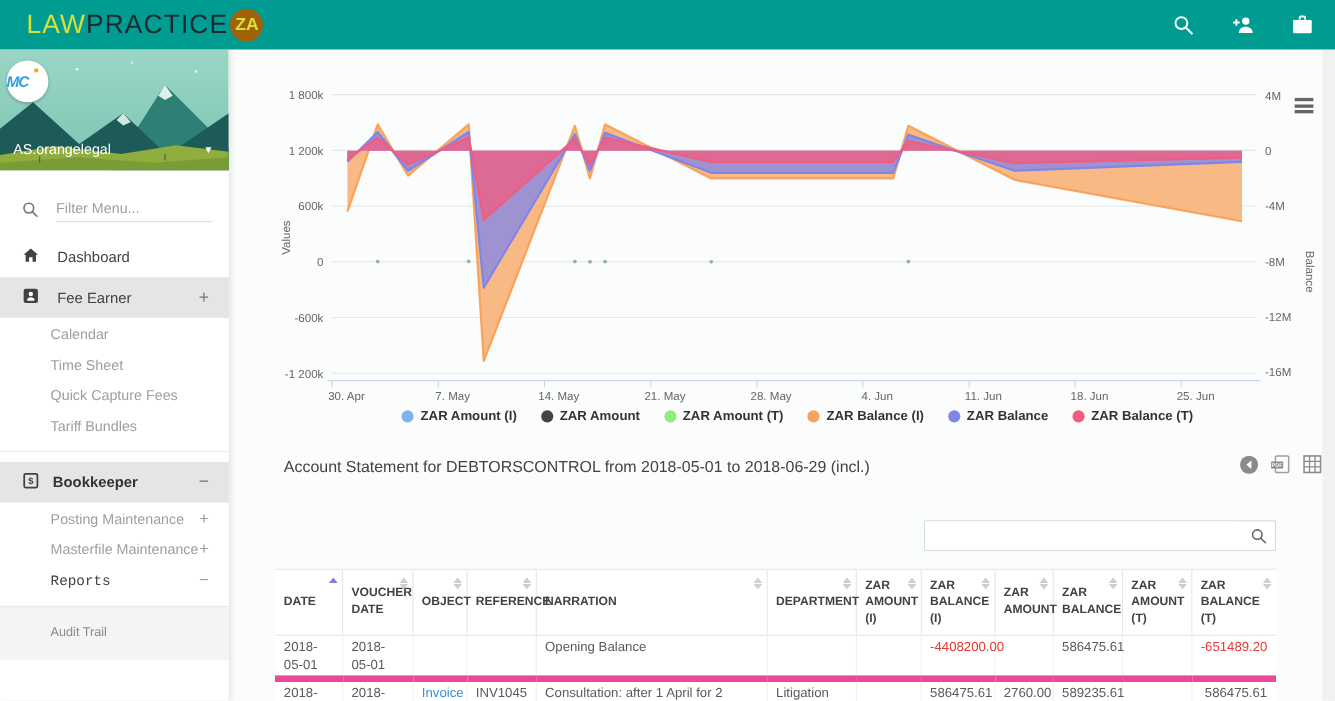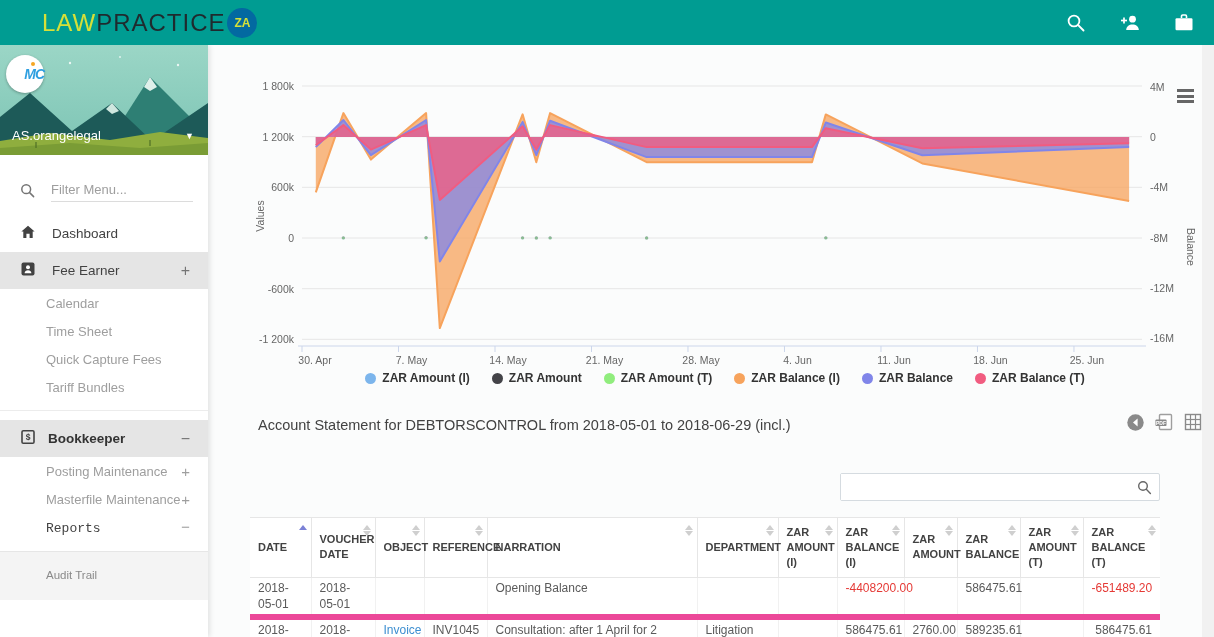--- a/index.html
+++ b/index.html
@@ -2,35 +2,35 @@
 <html><head>
 <meta charset="utf-8">
 <style>
   * { box-sizing: border-box; margin: 0; padding: 0; }
   html,body { width:1214px; height:637px; overflow:hidden; background:#f7f8f8;
     font-family:"Liberation Sans","DejaVu Sans",sans-serif; }
 
   
   .app-header { position:absolute; left:0; top:0; width:1214px; height:45px;
     background:#009c92; display:flex; align-items:center; z-index:30; }
-  .logo { display:flex; align-items:center; margin-left:42px; }
+  .logo { display:flex; align-items:center; margin-left:24px; }
   .logo .law { color:#d6e038; font-size:24px; letter-spacing:1px; font-weight:400; }
   .logo .practice { color:#1f2a2e; font-size:24px; letter-spacing:1px; font-weight:300; }
-  .logo .za { width:30px; height:30px; border-radius:50%; background:#0369a1; color:#d6e038;
-    font-size:12px; font-weight:bold; display:flex; align-items:center; justify-content:center; margin-left:2px; }
+  .logo .za { width:30px; height:30px; border-radius:50%; background:#a16207; color:#d6e038;
+    font-size:16px; font-weight:bold; display:flex; align-items:center; justify-content:center; margin-left:2px; }
   .header-icons { margin-left:auto; margin-right:18px; display:flex; align-items:center; gap:30px; }
   .hicon { width:24px; height:24px; display:block; cursor:pointer; }
 
   
   .sidebar { position:absolute; left:0; top:45px; width:208px; bottom:0; background:#fff;
     box-shadow:2px 0 5px rgba(0,0,0,.10); z-index:20; }
   .profile { position:relative; height:110px; overflow:hidden; }
   .profile svg.bg { position:absolute; inset:0; }
   .avatar { position:absolute; left:6px; top:10px; width:38px; height:38px; border-radius:50%;
-    background:#fff; box-shadow:0 1px 3px rgba(0,0,0,.3); display:flex; align-items:center; justify-content:flex-end; }
+    background:#fff; box-shadow:0 1px 3px rgba(0,0,0,.3); display:flex; align-items:center; justify-content:flex-start; }
   .avatar .mc { color:#2f9fe0; font-weight:bold; font-style:italic; font-size:14px; letter-spacing:-1px; }
   .avatar .dot { position:absolute; top:7px; right:9px; width:4px; height:4px; border-radius:50%; background:#f5a623; }
   .username { position:absolute; left:12px; bottom:12px; color:#fff; font-size:13px; }
   .profile .chev { position:absolute; right:14px; bottom:14px; color:#fff; font-size:9px; cursor:pointer; }
 
   .filter-row { display:flex; align-items:center; margin:20px 0 10px 0; padding-left:20px; height:30px; }
   .filter-row svg { flex:0 0 auto; }
   .filter-row input { border:0; border-bottom:1px solid #dcdcdc; outline:none; background:transparent;
     margin-left:16px; width:142px; font-size:13px; padding:4px 0; color:#555;
     font-family:"Liberation Sans",sans-serif; }

